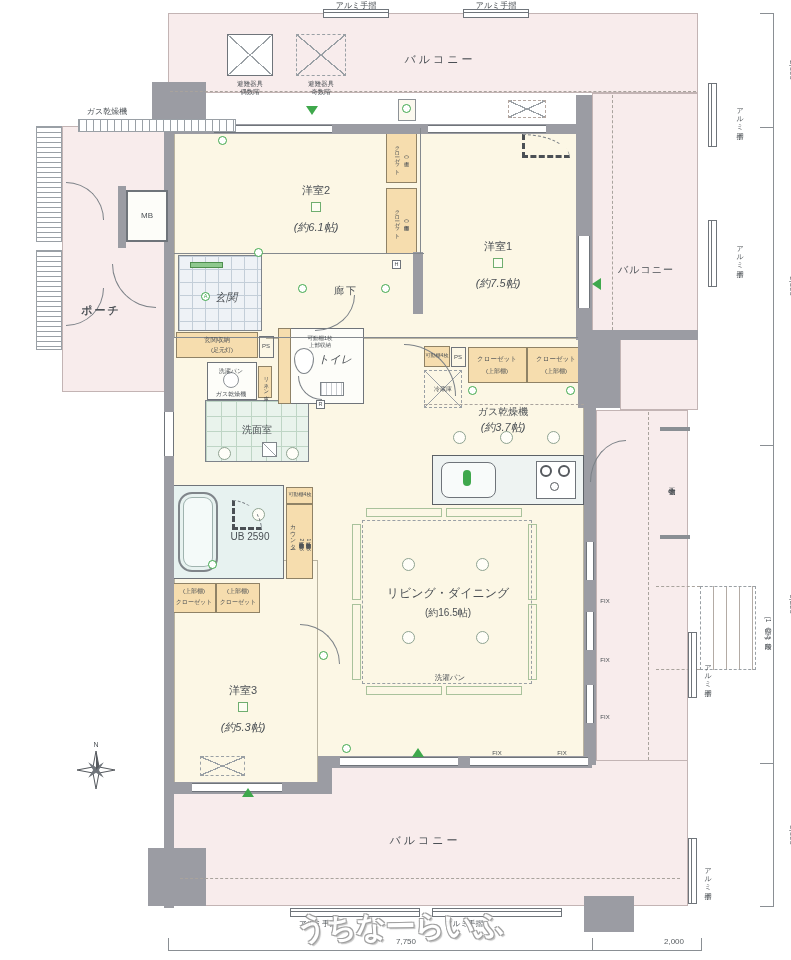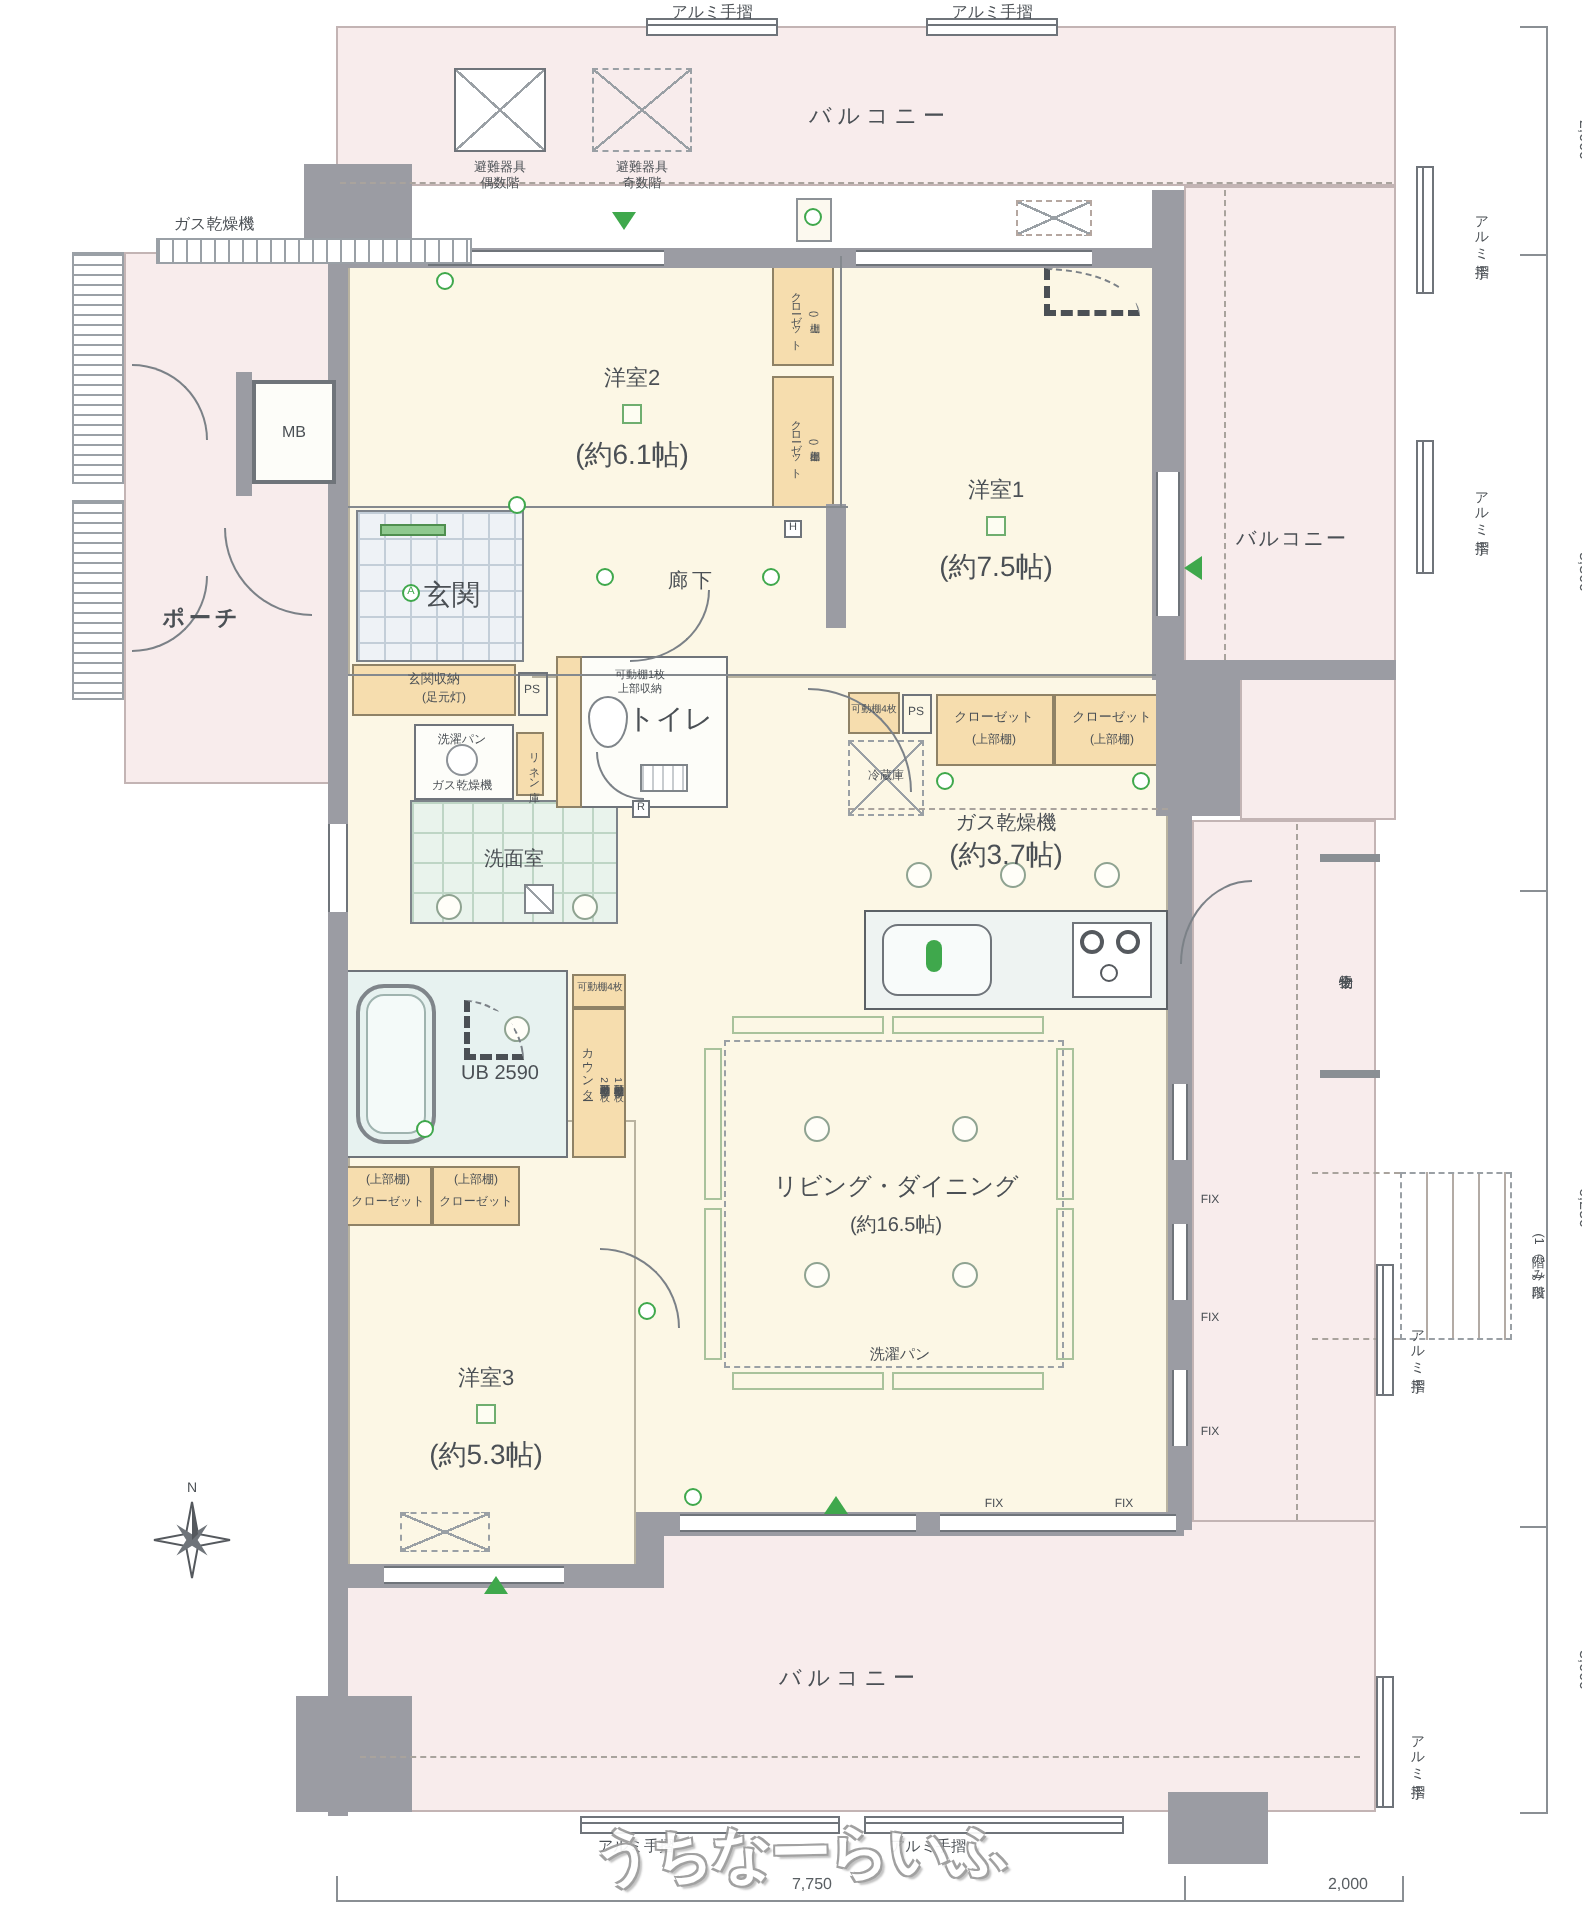--- a/index.html
+++ b/index.html
@@ -35,21 +35,21 @@
   .gtri-up{width:0;height:0;border-left:6px solid transparent;border-right:6px solid transparent;border-bottom:9px solid #3fa84c;}
   .gtri-left{width:0;height:0;border-top:6px solid transparent;border-bottom:6px solid transparent;border-right:9px solid #3fa84c;}
   .rail-h{background:#fff;border:1px solid #6f747a;box-shadow:inset 0 2px 0 #fff,inset 0 3px 0 #6f747a;}
   .rail-v{background:#fff;border:1px solid #6f747a;box-shadow:inset 2px 0 0 #fff,inset 3px 0 0 #6f747a;}
   .dim{background:#8a8f94;}
   .dimlbl{font-size:8px;color:#5a5f63;margin-left:28px;}
   .marker{border:1px solid #6f747a;background:#fff;font-size:5.5px;line-height:1;display:flex;align-items:center;justify-content:center;color:#4b5055;}
   .watermark{font-size:30px;font-weight:bold;letter-spacing:-1px;color:#fff;opacity:.92;transform:translate(-50%,-50%) rotate(-1deg);
      text-shadow:-1px -1px 0 #9a9a9a,1px -1px 0 #9a9a9a,-1px 1px 0 #9a9a9a,1px 1px 0 #9a9a9a,2px 2px 1px #bdbdbd;}
   .t5{font-size:5px;}.t55{font-size:5.5px;}.t6{font-size:6px;}.t65{font-size:6.5px;}.t7{font-size:7px;}
-  .t75{font-size:7.5px;}.t8{font-size:8px;}.t9{font-size:14px;}.t10{font-size:10px;}.t11{font-size:11px;}.t12{font-size:12px;}
+  .t75{font-size:7.5px;}.t8{font-size:8px;}.t9{font-size:11px;font-style:italic;}.t10{font-size:10px;}.t11{font-size:11px;}.t12{font-size:12px;}
 </style>
 </head>
 <body>
 
 <div id="plan">
 
   <div class="a pink" style="left:168px;top:13px;width:530px;height:80px;"></div>
   <div class="a pink" style="left:592px;top:93px;width:106px;height:239px;"></div>
   <div class="a pink" style="left:620px;top:332px;width:78px;height:78px;"></div>
   <div class="a pink" style="left:596px;top:410px;width:92px;height:352px;"></div>

